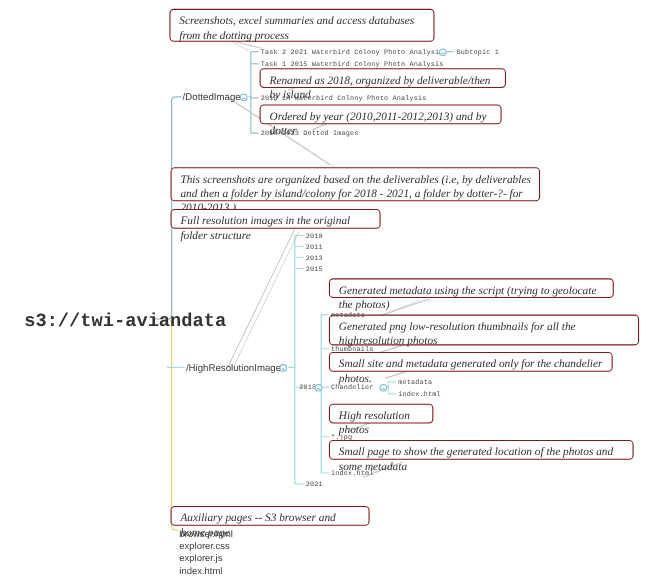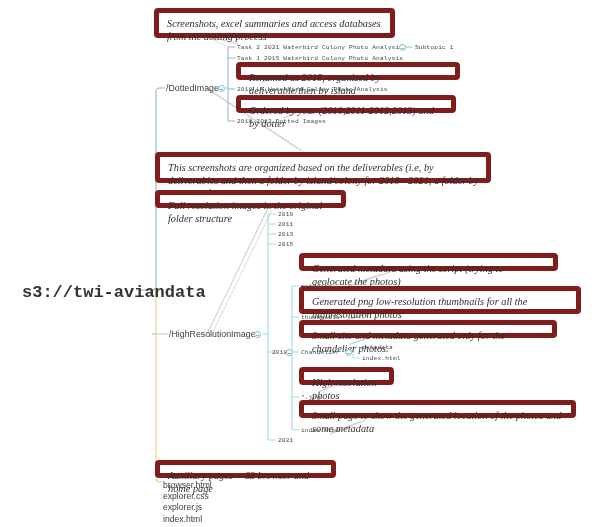--- a/index.html
+++ b/index.html
@@ -8,21 +8,21 @@
     font-family:"Liberation Sans", sans-serif;
     color:#3a3a3a;
   }
   #canvas{position:absolute;left:0;top:0;width:597px;height:527px;}
   svg.lines{position:absolute;left:0;top:0;width:597px;height:527px;pointer-events:none;}
 
   
   .callout{
     position:absolute;
     box-sizing:border-box;
-    border:5px solid #7f1d1d;
+    border:1px solid #7f1d1d;
     border-radius:4px;
     background:#ffffff;
     font-family:"Liberation Serif", serif;
     font-style:italic;
     font-size:10.3px;
     line-height:13px;
     color:#2f2f2f;
     padding:4px 7px 4px 8px;
     white-space:normal;
   }

